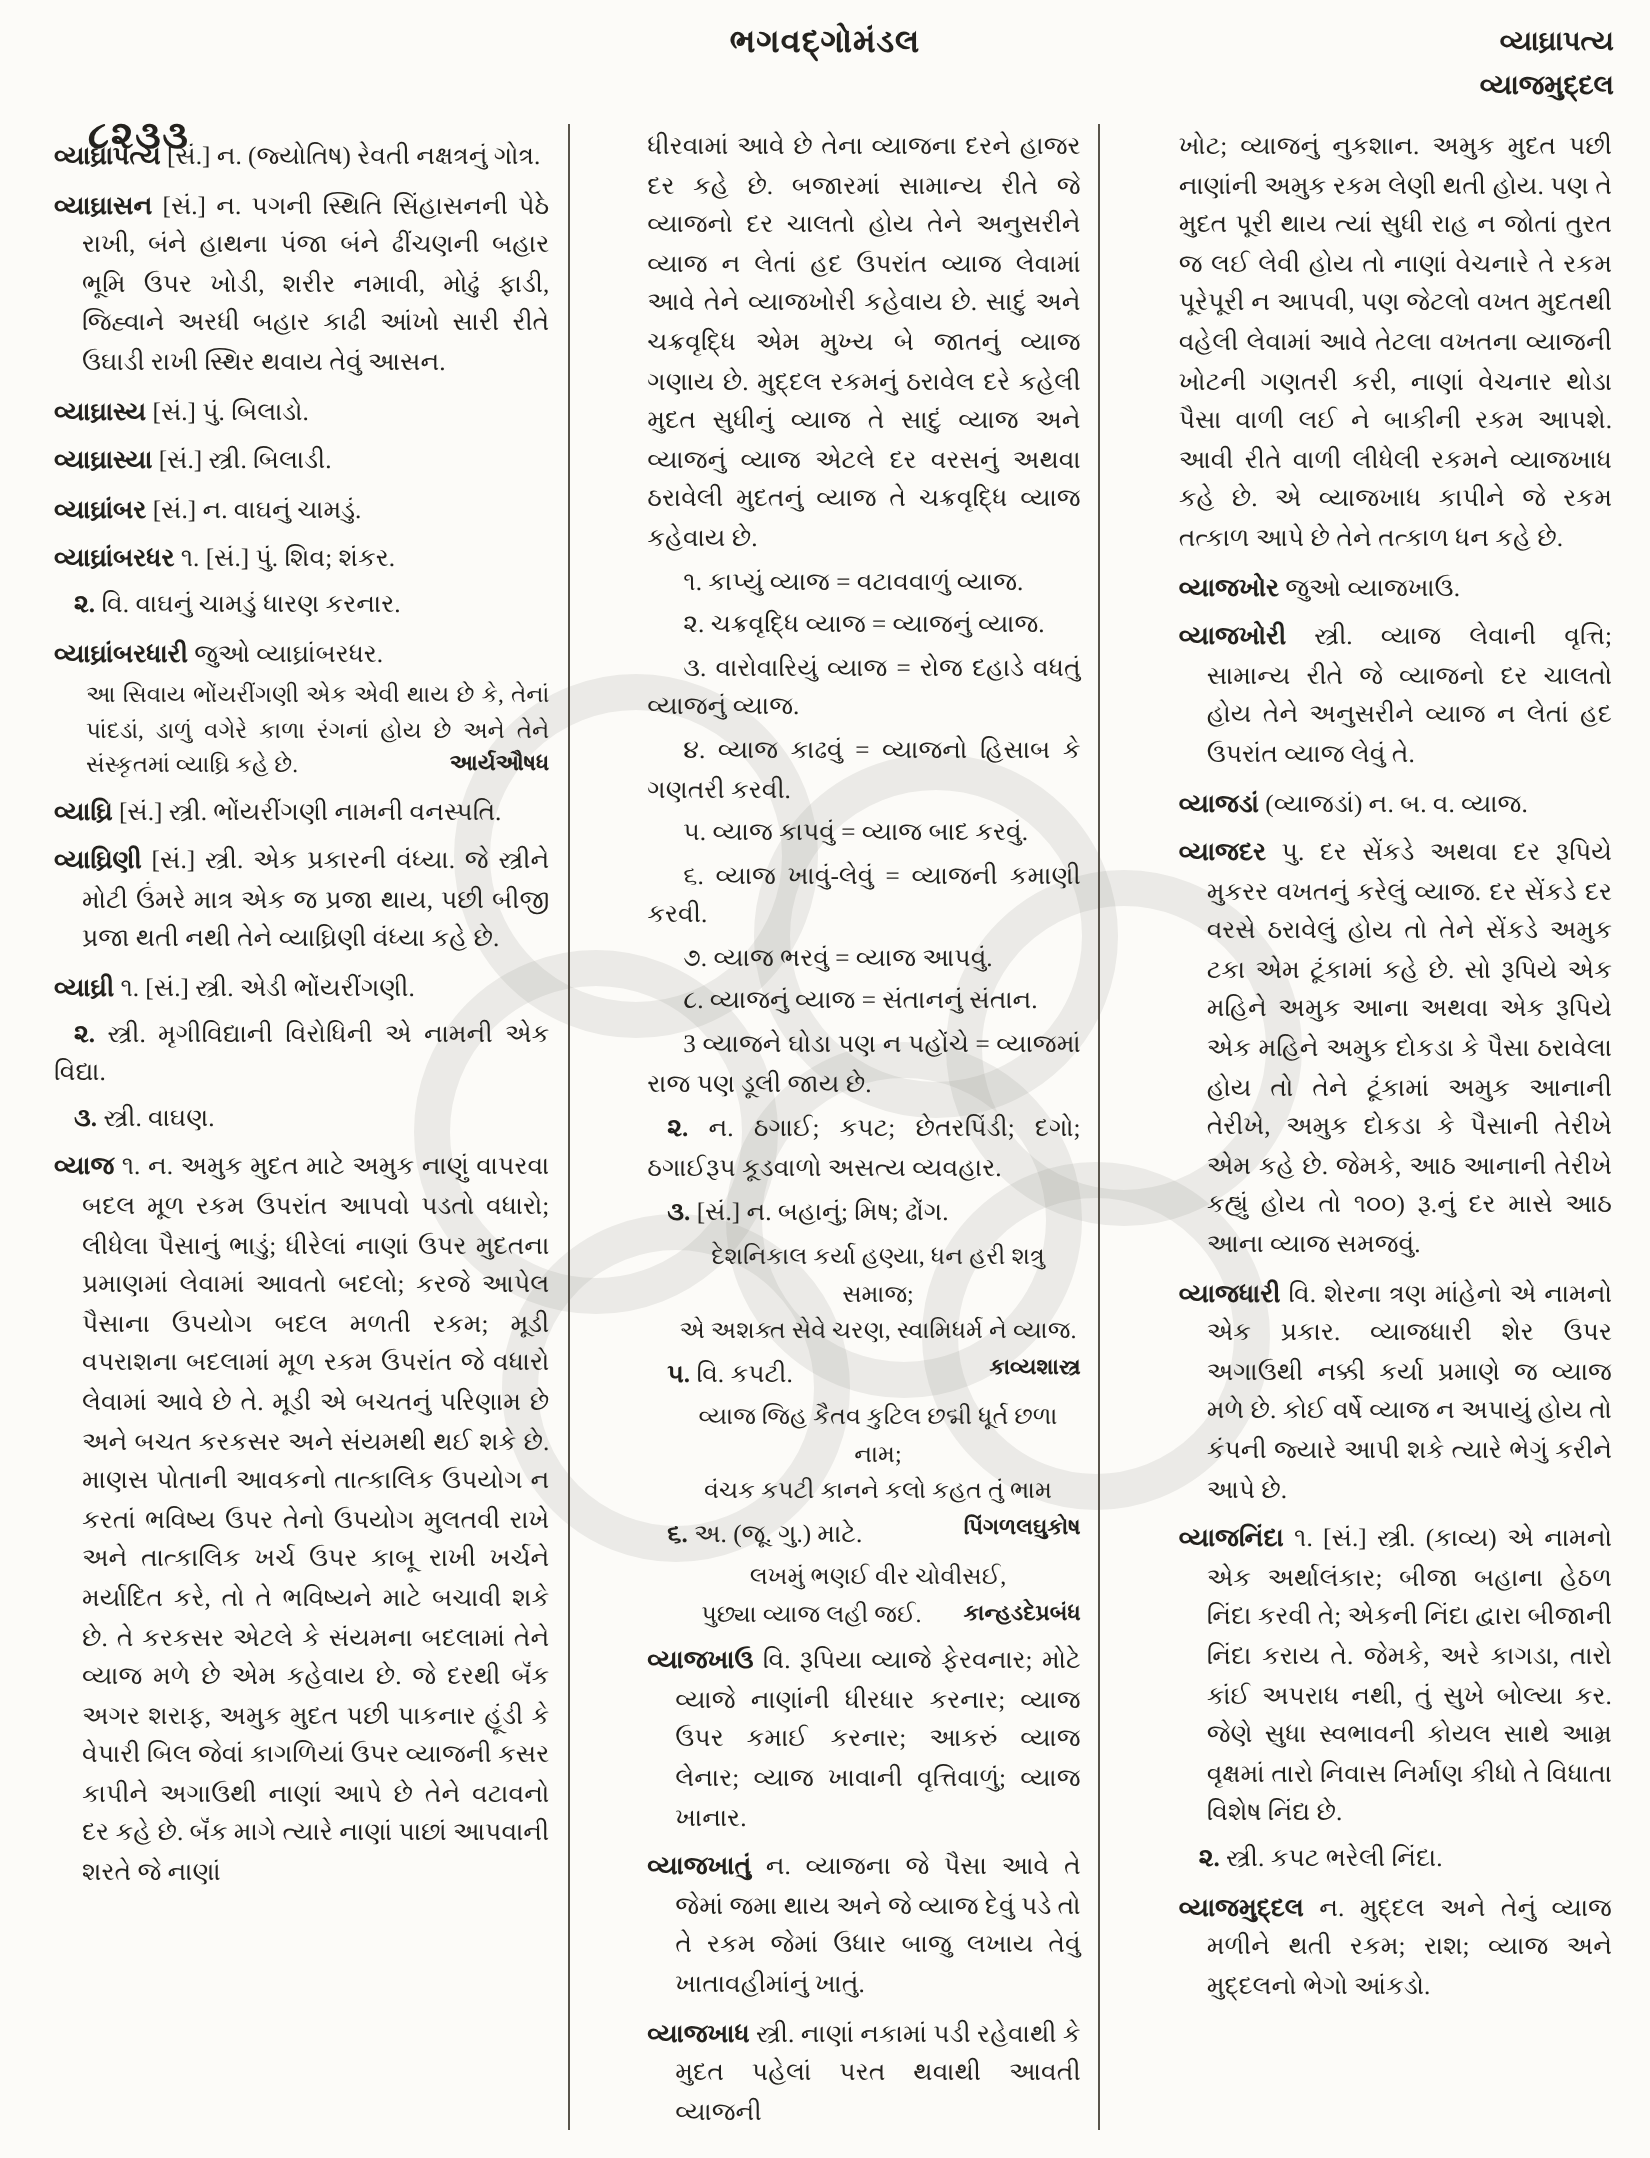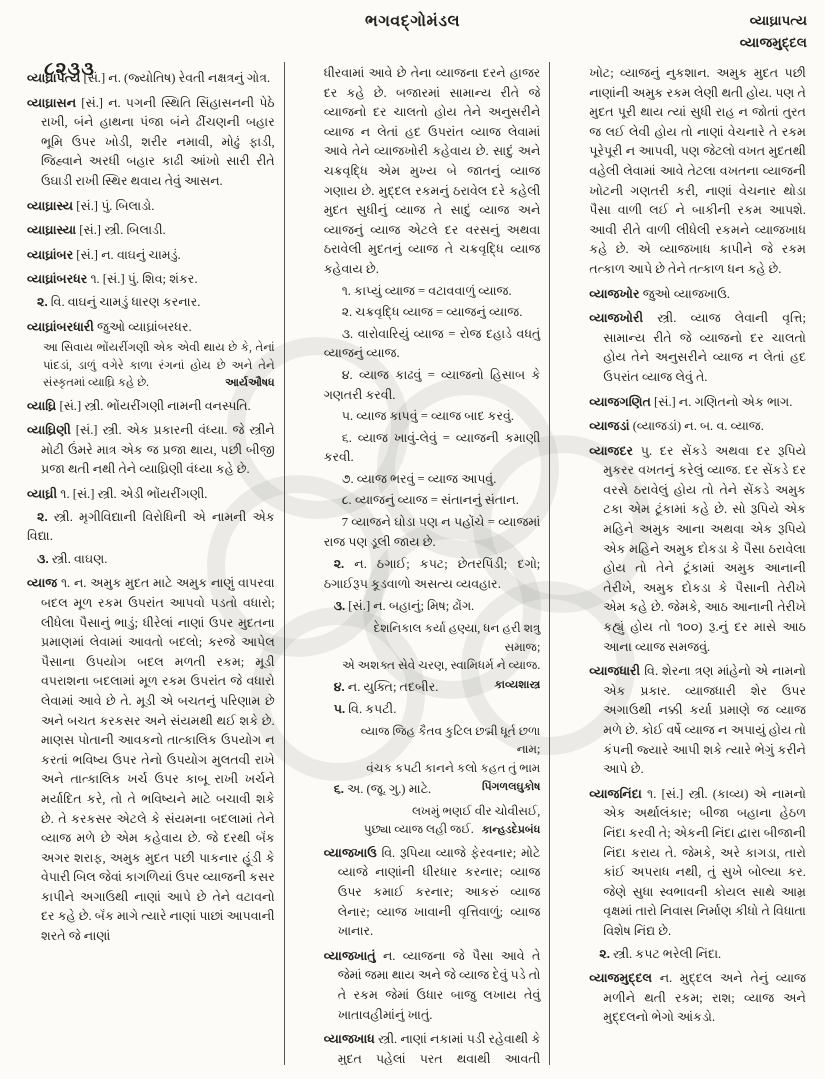--- a/index.html
+++ b/index.html
@@ -48,21 +48,21 @@
     line-height:19.6px;
     text-align:justify;
   }
   .col + .col{border-left:1px solid #59544b;padding-left:39px;}
   p.para{margin:0;}
   p.entry{padding-left:14px;text-indent:-14px;margin-top:5px;}
   p.cont{margin-top:0;}
   p.sense{margin-top:3px;text-indent:10px;}
   p.idiom{margin-top:2px;text-indent:18px;}
   p.note{font-size:11.6px;line-height:17.5px;margin:2px 0 2px 16px;}
-  p.verse{font-size:12px;line-height:18.5px;margin:2px 0 2px 14px;text-align:right;}
+  p.verse{font-size:12px;line-height:18.5px;margin:2px 0 2px 14px;text-align:center;}
   .headword{font-weight:bold;}
   .source{float:right;font-size:11px;font-weight:bold;padding-left:8px;}
 </style>
 </head>
 <body>
 
 <div class="page">
 
   <svg class="watermark" viewBox="0 0 825 1079" xmlns="http://www.w3.org/2000/svg" aria-hidden="true">
     <g fill="none" stroke="#8a867d" stroke-opacity="0.14" stroke-width="18">
@@ -106,38 +106,36 @@
       <div class="col">
         <p class="para cont">ધીરવામાં આવે છે તેના વ્યાજના દરને હાજર દર કહે છે. બજારમાં સામાન્ય રીતે જે વ્યાજનો દર ચાલતો હોય તેને અનુસરીને વ્યાજ ન લેતાં હદ ઉપરાંત વ્યાજ લેવામાં આવે તેને વ્યાજખોરી કહેવાય છે. સાદું અને ચક્રવૃદ્ધિ એમ મુખ્ય બે જાતનું વ્યાજ ગણાય છે. મુદ્દલ રકમનું ઠરાવેલ દરે કહેલી મુદત સુધીનું વ્યાજ તે સાદું વ્યાજ અને વ્યાજનું વ્યાજ એટલે દર વરસનું અથવા ઠરાવેલી મુદતનું વ્યાજ તે ચક્રવૃદ્ધિ વ્યાજ કહેવાય છે.</p>
         <p class="para idiom">૧. કાપ્યું વ્યાજ = વટાવવાળું વ્યાજ.</p>
         <p class="para idiom">૨. ચક્રવૃદ્ધિ વ્યાજ = વ્યાજનું વ્યાજ.</p>
         <p class="para idiom">૩. વારોવારિયું વ્યાજ = રોજ દહાડે વધતું વ્યાજનું વ્યાજ.</p>
         <p class="para idiom">૪. વ્યાજ કાઢવું = વ્યાજનો હિસાબ કે ગણતરી કરવી.</p>
         <p class="para idiom">૫. વ્યાજ કાપવું = વ્યાજ બાદ કરવું.</p>
         <p class="para idiom">૬. વ્યાજ ખાવું-લેવું = વ્યાજની કમાણી કરવી.</p>
         <p class="para idiom">૭. વ્યાજ ભરવું = વ્યાજ આપવું.</p>
         <p class="para idiom">૮. વ્યાજનું વ્યાજ = સંતાનનું સંતાન.</p>
-        <p class="para idiom">7 વ્યાજને ઘોડા પણ ન પહોંચે = વ્યાજમાં રાજ પણ ડૂલી જાય છે.</p>
+        <p class="para idiom">3 વ્યાજને ઘોડા પણ ન પહોંચે = વ્યાજમાં રાજ પણ ડૂલી જાય છે.</p>
         <p class="para sense"><b class="headword">૨. </b>ન. ઠગાઈ; કપટ; છેતરપિંડી; દગો; ઠગાઈરૂપ કૂડવાળો અસત્ય વ્યવહાર.</p>
         <p class="para sense"><b class="headword">૩. </b>[સં.] ન. બહાનું; મિષ; ઢોંગ.</p>
         <p class="para verse">દેશનિકાલ કર્યા હણ્યા, ધન હરી શત્રુ સમાજ;<br>એ અશક્ત સેવે ચરણ, સ્વામિધર્મ ને વ્યાજ.<span class="source">કાવ્યશાસ્ત્ર</span></p>
-        <p class="para sense"><b class="headword">૪. </b>ન. યુક્તિ; તદબીર.</p>
         <p class="para sense"><b class="headword">૫. </b>વિ. કપટી.</p>
         <p class="para verse">વ્યાજ જિહ કૈતવ કુટિલ છદ્મી ધૂર્ત છળા નામ;<br>વંચક કપટી કાનને કલો કહત તું ભામ<span class="source">પિંગળલઘુકોષ</span></p>
         <p class="para sense"><b class="headword">૬. </b>અ. (જૂ. ગુ.) માટે.</p>
         <p class="para verse">લખમું ભણઈ વીર ચોવીસઈ,<br>પુછ્યા વ્યાજ લહી જઈ.<span class="source">કાન્હડદેપ્રબંધ</span></p>
         <p class="para entry"><b class="headword">વ્યાજખાઉ </b>વિ. રૂપિયા વ્યાજે ફેરવનાર; મોટે વ્યાજે નાણાંની ધીરધાર કરનાર; વ્યાજ ઉપર કમાઈ કરનાર; આકરું વ્યાજ લેનાર; વ્યાજ ખાવાની વૃત્તિવાળું; વ્યાજ ખાનાર.</p>
         <p class="para entry"><b class="headword">વ્યાજખાતું </b>ન. વ્યાજના જે પૈસા આવે તે જેમાં જમા થાય અને જે વ્યાજ દેવું પડે તો તે રકમ જેમાં ઉધાર બાજુ લખાય તેવું ખાતાવહીમાંનું ખાતું.</p>
         <p class="para entry"><b class="headword">વ્યાજખાધ </b>સ્ત્રી. નાણાં નકામાં પડી રહેવાથી કે મુદત પહેલાં પરત થવાથી આવતી વ્યાજની</p>
       </div>
       <div class="col">
         <p class="para cont">ખોટ; વ્યાજનું નુકશાન. અમુક મુદત પછી નાણાંની અમુક રકમ લેણી થતી હોય. પણ તે મુદત પૂરી થાય ત્યાં સુધી રાહ ન જોતાં તુરત જ લઈ લેવી હોય તો નાણાં વેચનારે તે રકમ પૂરેપૂરી ન આપવી, પણ જેટલો વખત મુદતથી વહેલી લેવામાં આવે તેટલા વખતના વ્યાજની ખોટની ગણતરી કરી, નાણાં વેચનાર થોડા પૈસા વાળી લઈ ને બાકીની રકમ આપશે. આવી રીતે વાળી લીધેલી રકમને વ્યાજખાધ કહે છે. એ વ્યાજખાધ કાપીને જે રકમ તત્કાળ આપે છે તેને તત્કાળ ધન કહે છે.</p>
         <p class="para entry"><b class="headword">વ્યાજખોર </b>જુઓ વ્યાજખાઉ.</p>
         <p class="para entry"><b class="headword">વ્યાજખોરી </b>સ્ત્રી. વ્યાજ લેવાની વૃત્તિ; સામાન્ય રીતે જે વ્યાજનો દર ચાલતો હોય તેને અનુસરીને વ્યાજ ન લેતાં હદ ઉપરાંત વ્યાજ લેવું તે.</p>
-        <p class="para entry"><b class="headword">વ્યાજગણિત </b>[સં.] ન. ગણિતનો એક ભાગ.</p>
         <p class="para entry"><b class="headword">વ્યાજડાં </b>(વ્યાજડાં) ન. બ. વ. વ્યાજ.</p>
         <p class="para entry"><b class="headword">વ્યાજદર </b>પુ. દર સેંકડે અથવા દર રૂપિયે મુકરર વખતનું કરેલું વ્યાજ. દર સેંકડે દર વરસે ઠરાવેલું હોય તો તેને સેંકડે અમુક ટકા એમ ટૂંકામાં કહે છે. સો રૂપિયે એક મહિને અમુક આના અથવા એક રૂપિયે એક મહિને અમુક દોકડા કે પૈસા ઠરાવેલા હોય તો તેને ટૂંકામાં અમુક આનાની તેરીખે, અમુક દોકડા કે પૈસાની તેરીખે એમ કહે છે. જેમકે, આઠ આનાની તેરીખે કહ્યું હોય તો ૧૦૦) રૂ.નું દર માસે આઠ આના વ્યાજ સમજવું.</p>
         <p class="para entry"><b class="headword">વ્યાજધારી </b>વિ. શેરના ત્રણ માંહેનો એ નામનો એક પ્રકાર. વ્યાજધારી શેર ઉપર અગાઉથી નક્કી કર્યા પ્રમાણે જ વ્યાજ મળે છે. કોઈ વર્ષે વ્યાજ ન અપાયું હોય તો કંપની જ્યારે આપી શકે ત્યારે ભેગું કરીને આપે છે.</p>
         <p class="para entry"><b class="headword">વ્યાજનિંદા </b>૧. [સં.] સ્ત્રી. (કાવ્ય) એ નામનો એક અર્થાલંકાર; બીજા બહાના હેઠળ નિંદા કરવી તે; એકની નિંદા દ્વારા બીજાની નિંદા કરાય તે. જેમકે, અરે કાગડા, તારો કાંઈ અપરાધ નથી, તું સુખે બોલ્યા કર. જેણે સુધા સ્વભાવની કોયલ સાથે આમ્ર વૃક્ષમાં તારો નિવાસ નિર્માણ કીધો તે વિધાતા વિશેષ નિંદ્ય છે.</p>
         <p class="para sense"><b class="headword">૨. </b>સ્ત્રી. કપટ ભરેલી નિંદા.</p>
         <p class="para entry"><b class="headword">વ્યાજમુદ્દલ </b>ન. મુદ્દલ અને તેનું વ્યાજ મળીને થતી રકમ; રાશ; વ્યાજ અને મુદ્દલનો ભેગો આંકડો.</p>
       </div>
     </div>
 
 </div>

